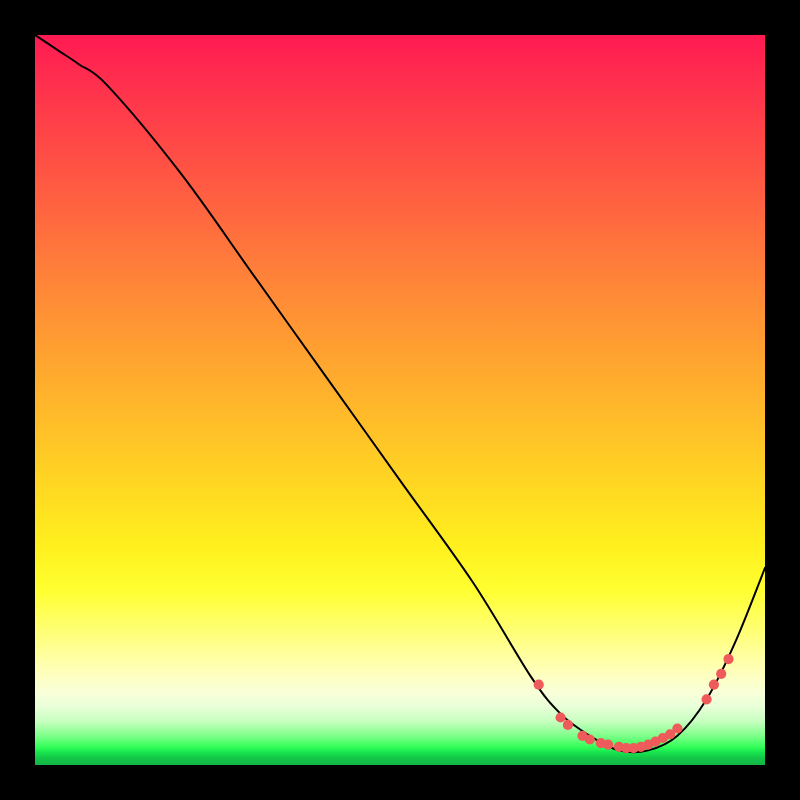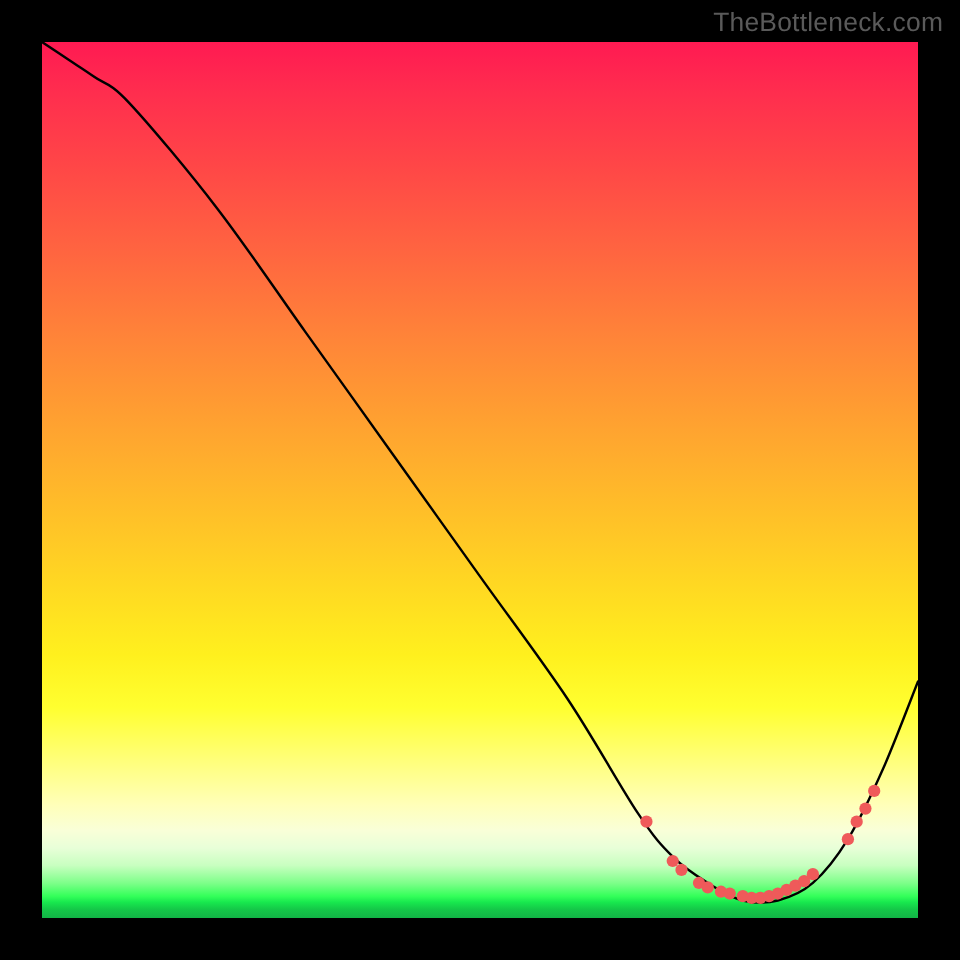--- a/index.html
+++ b/index.html
@@ -70,21 +70,20 @@
     left: 0;
     top: 0;
     width: 100%;
     height: 100%;
   }
 </style>
 </head>
 <body>
 
 <div class="frame">
-  <div class="watermark">TheBottleneck.com</div>
 
   <div class="plot">
     <div class="gradient"></div>
     <svg class="curve" viewBox="0 0 730 730" preserveAspectRatio="none">
       <path id="curve-path" fill="none" stroke="#000000" stroke-width="2" stroke-linecap="round" d="M 0.0 0.0 C 3.6 2.4, 14.6 9.7, 21.9 14.6 C 29.2 19.5, 35.3 23.1, 43.8 29.2 C 52.3 35.3, 56.0 32.8, 73.0 51.1 C 90.0 69.3, 121.7 107.1, 146.0 138.7 C 170.3 170.3, 194.7 206.8, 219.0 240.9 C 243.3 275.0, 267.7 309.0, 292.0 343.1 C 316.3 377.2, 340.7 411.2, 365.0 445.3 C 389.3 479.4, 416.1 514.6, 438.0 547.5 C 459.9 580.4, 481.8 620.5, 496.4 642.4 C 511.0 664.3, 515.9 669.2, 525.6 678.9 C 535.3 688.6, 545.1 694.7, 554.8 700.8 C 564.5 706.9, 574.3 713.0, 584.0 715.4 C 593.7 717.8, 603.5 717.8, 613.2 715.4 C 622.9 713.0, 632.7 709.3, 642.4 700.8 C 652.1 692.3, 661.9 680.1, 671.6 664.3 C 681.3 648.5, 691.1 627.8, 700.8 605.9 C 710.5 584.0, 725.1 545.1, 730.0 532.9"></path>
       <g id="markers">
           <circle cx="503.7" cy="649.7" r="5.1" fill="#ef5a5a"></circle>
           <circle cx="525.6" cy="682.5" r="5.1" fill="#ef5a5a"></circle>
           <circle cx="532.9" cy="689.9" r="5.1" fill="#ef5a5a"></circle>
           <circle cx="547.5" cy="700.8" r="5.1" fill="#ef5a5a"></circle>

